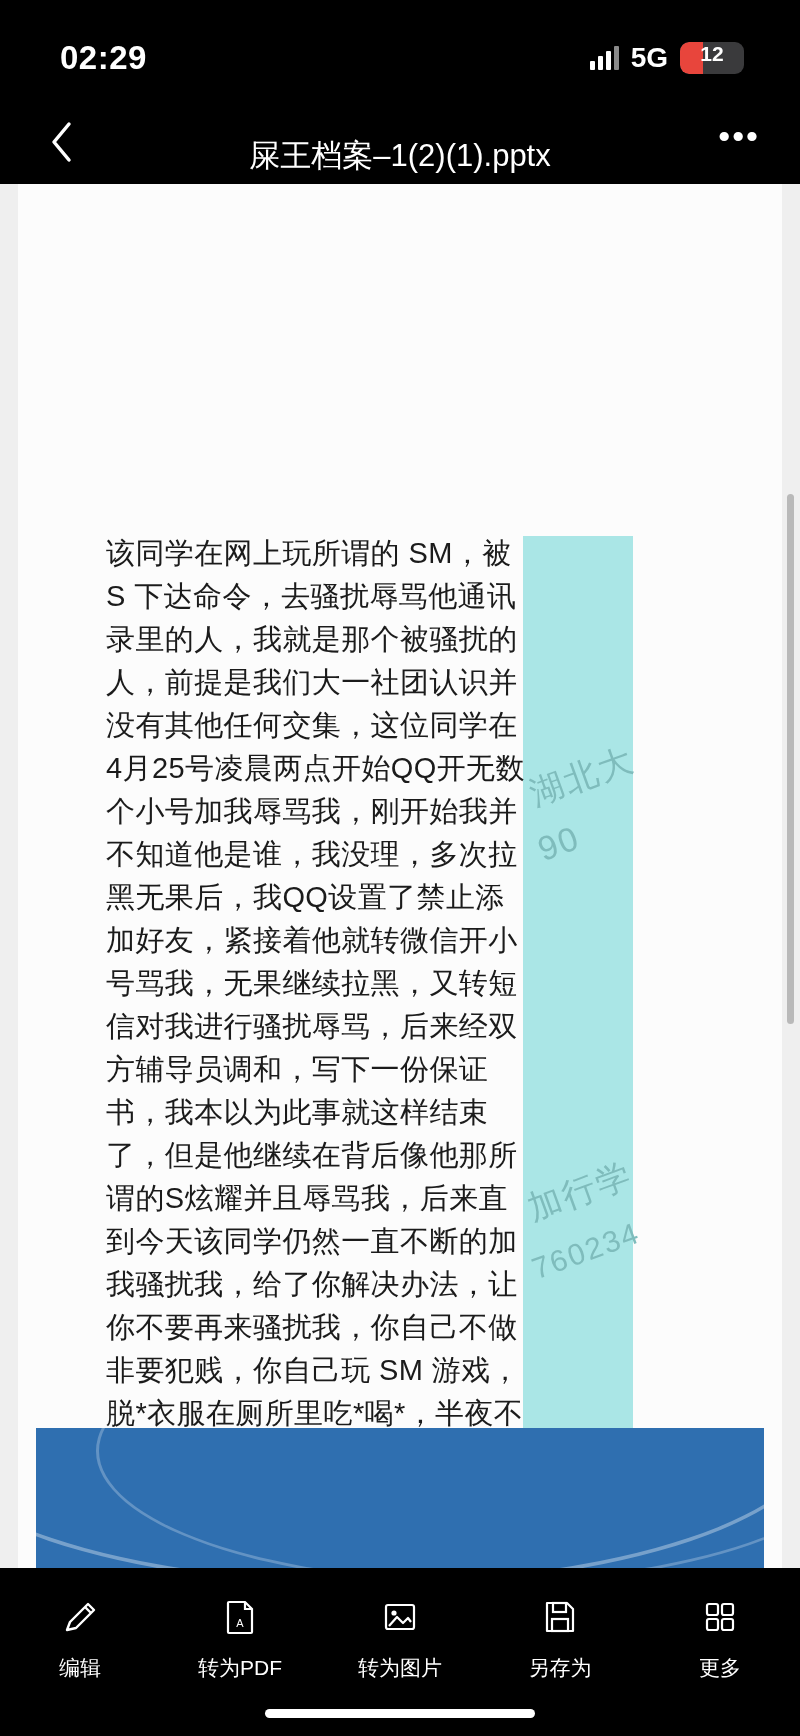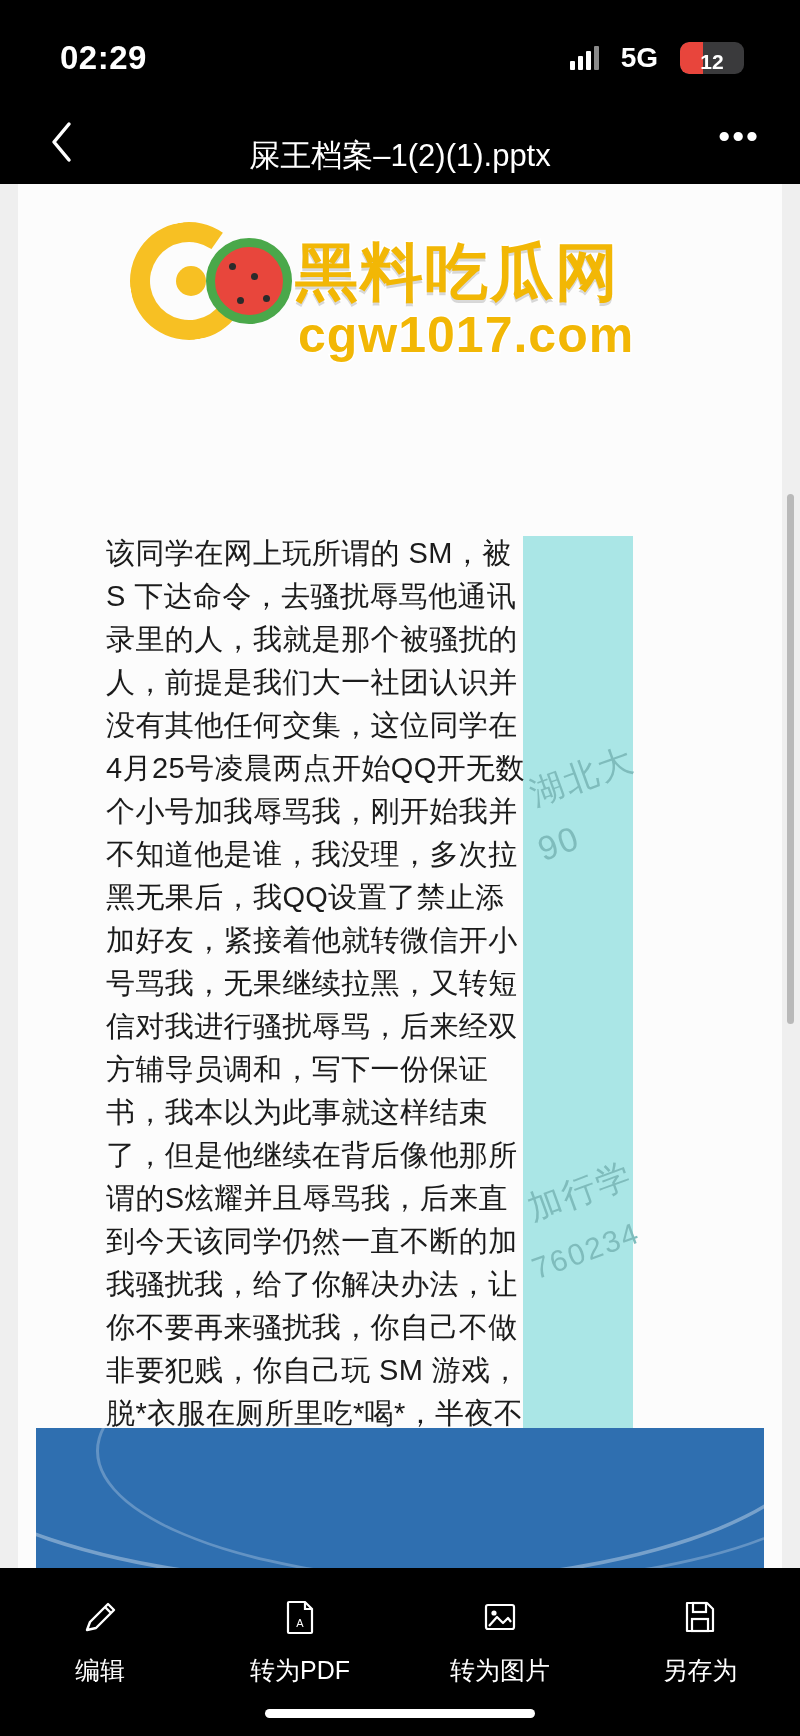--- a/index.html
+++ b/index.html
@@ -36,21 +36,21 @@
     flex: 0 0 auto;
   }
   .status-time {
     font-size: 33px;
     font-weight: bold;
     letter-spacing: 0.5px;
   }
   .status-right {
     display: flex;
     align-items: center;
-    gap: 22px;
+    gap: 12px;
   }
   .signal-bars {
     display: flex;
     align-items: flex-end;
     gap: 3px;
     height: 24px;
   }
   .signal-bars i {
     display: block;
     width: 5px;
@@ -65,21 +65,21 @@
     font-size: 28px;
     font-weight: bold;
   }
   .battery {
     position: relative;
     width: 64px;
     height: 32px;
     border-radius: 9px;
     background: #3a3a3c;
     display: flex;
-    align-items: flex-end;
+    align-items: flex-start;
     overflow: hidden;
   }
   .battery .fill {
     position: absolute;
     left: 0; top: 0; bottom: 0;
     width: 36%;
     background: #e8453c;
     border-radius: 9px 0 0 9px;
   }
   .battery .pct {
@@ -310,21 +310,21 @@
     color: #fff;
   }
   .tool .ico {
     width: 46px;
     height: 46px;
     display: flex;
     align-items: center;
     justify-content: center;
   }
   .tool .lbl {
-    font-size: 25px;
+    font-size: 21px;
     color: #fff;
   }
   .home-indicator {
     position: absolute;
     bottom: 18px;
     left: 50%;
     transform: translateX(-50%);
     width: 270px;
     height: 9px;
     border-radius: 5px;
@@ -376,27 +376,20 @@
       <div class="body-text">该同学在网上玩所谓的 SM，被 S 下达命令，去骚扰辱骂他通讯录里的人，我就是那个被骚扰的人，前提是我们大一社团认识并没有其他任何交集，这位同学在 4月25号凌晨两点开始QQ开无数个小号加我辱骂我，刚开始我并不知道他是谁，我没理，多次拉黑无果后，我QQ设置了禁止添加好友，紧接着他就转微信开小号骂我，无果继续拉黑，又转短信对我进行骚扰辱骂，后来经双方辅导员调和，写下一份保证书，我本以为此事就这样结束了，但是他继续在背后像他那所谓的S炫耀并且辱骂我，后来直到今天该同学仍然一直不断的加我骚扰我，给了你解决办法，让你不要再来骚扰我，你自己不做非要犯贱，你自己玩 SM 游戏，脱*衣服在厕所里吃*喝*，半夜不回宿舍在致远楼每个教室拍照，睡厕所，校园表白墙上搞男女对立，偷外卖，这些事情全部都有事实依据，视频照片作证，发出来帮大家避雷一下，提醒大家远离这种人！！！！
 另外我想对该同学说，不管你在哪里拿我的照片把黄色照片与我 AI 结合，只要你敢发出来散播关于我的任何不实造谣和黄谣！！！！ 你等着咱们警局见！从头到尾我们的所有聊天以及视频证据我全部保留的有！
 补充一下，提醒大家，该同学会给自己朋友圈的女生照片AI裸照，如果还有谁知道他造谣我或者其他人的证据可以来找我，谢谢大家！</div>
 
       <div class="blue-band">
         <div class="swoosh"></div>
         <div class="swoosh2"></div>
       </div>
     </div>
 
-    <div class="logo-wrap">
-      <div class="logo-c"></div>
-      <div class="logo-c-dot"></div>
-      <div class="logo-melon"></div>
-      <div class="logo-title">黑料吃瓜网</div>
-      <div class="logo-sub">cgw1017.com</div>
-    </div>
 
     <div class="scrollbar"></div>
   </div>
 
   <div class="toolbar">
 
     <div class="tool">
       <div class="ico">
         <svg width="40" height="40" viewBox="0 0 40 40" aria-hidden="true">
           <path d="M7 33 L10 25 L28 7 L34 13 L16 31 Z" fill="none" stroke="#fff" stroke-width="2.4" stroke-linejoin="round"></path>
@@ -432,17 +425,28 @@
       <div class="ico">
         <svg width="40" height="40" viewBox="0 0 40 40" aria-hidden="true">
           <path d="M7 6 h20 l6 6 v22 H7 z" fill="none" stroke="#fff" stroke-width="2.2" stroke-linejoin="round"></path>
           <rect x="13" y="6" width="13" height="9" fill="none" stroke="#fff" stroke-width="2.2"></rect>
           <rect x="12" y="22" width="16" height="12" fill="none" stroke="#fff" stroke-width="2.2"></rect>
         </svg>
       </div>
       <div class="lbl">另存为</div>
     </div>
 
+    <div class="tool">
+      <div class="ico">
+        <svg width="40" height="40" viewBox="0 0 40 40" aria-hidden="true">
+          <rect x="7" y="7" width="11" height="11" rx="2" fill="none" stroke="#fff" stroke-width="2.2"></rect>
+          <rect x="22" y="7" width="11" height="11" rx="2" fill="none" stroke="#fff" stroke-width="2.2"></rect>
+          <rect x="7" y="22" width="11" height="11" rx="2" fill="none" stroke="#fff" stroke-width="2.2"></rect>
+          <rect x="22" y="22" width="11" height="11" rx="2" fill="none" stroke="#fff" stroke-width="2.2"></rect>
+        </svg>
+      </div>
+      <div class="lbl">更多</div>
+    </div>
 
   </div>
 
   <div class="home-indicator"></div>
 </div>
 
 </body></html>

